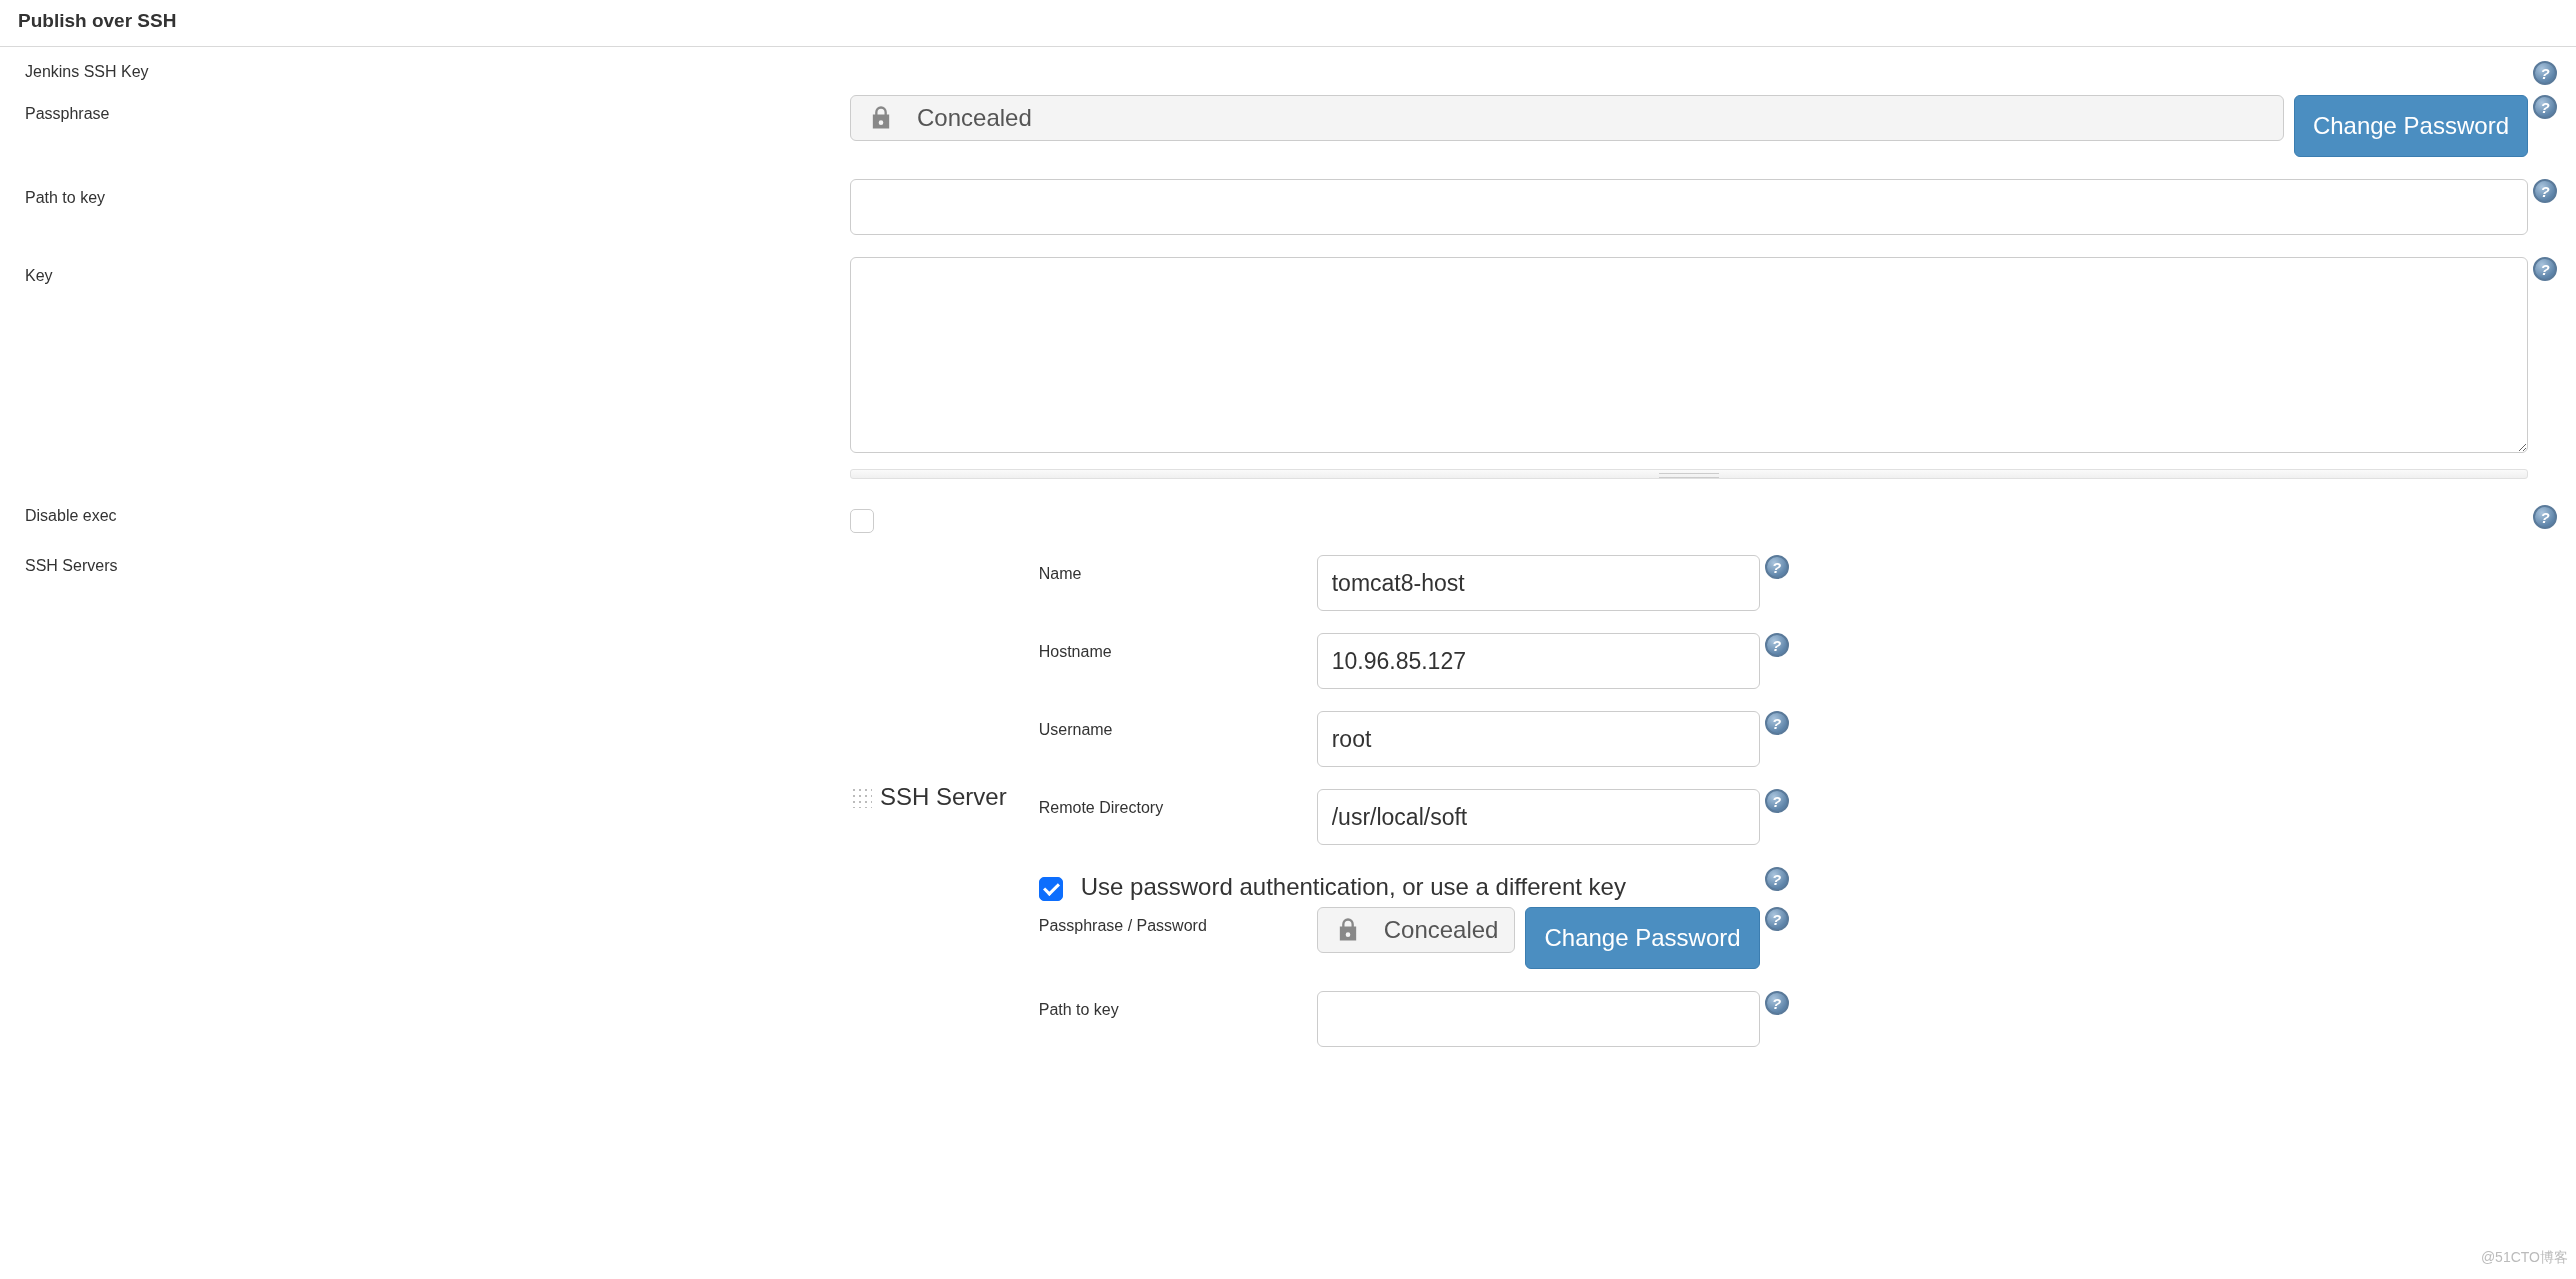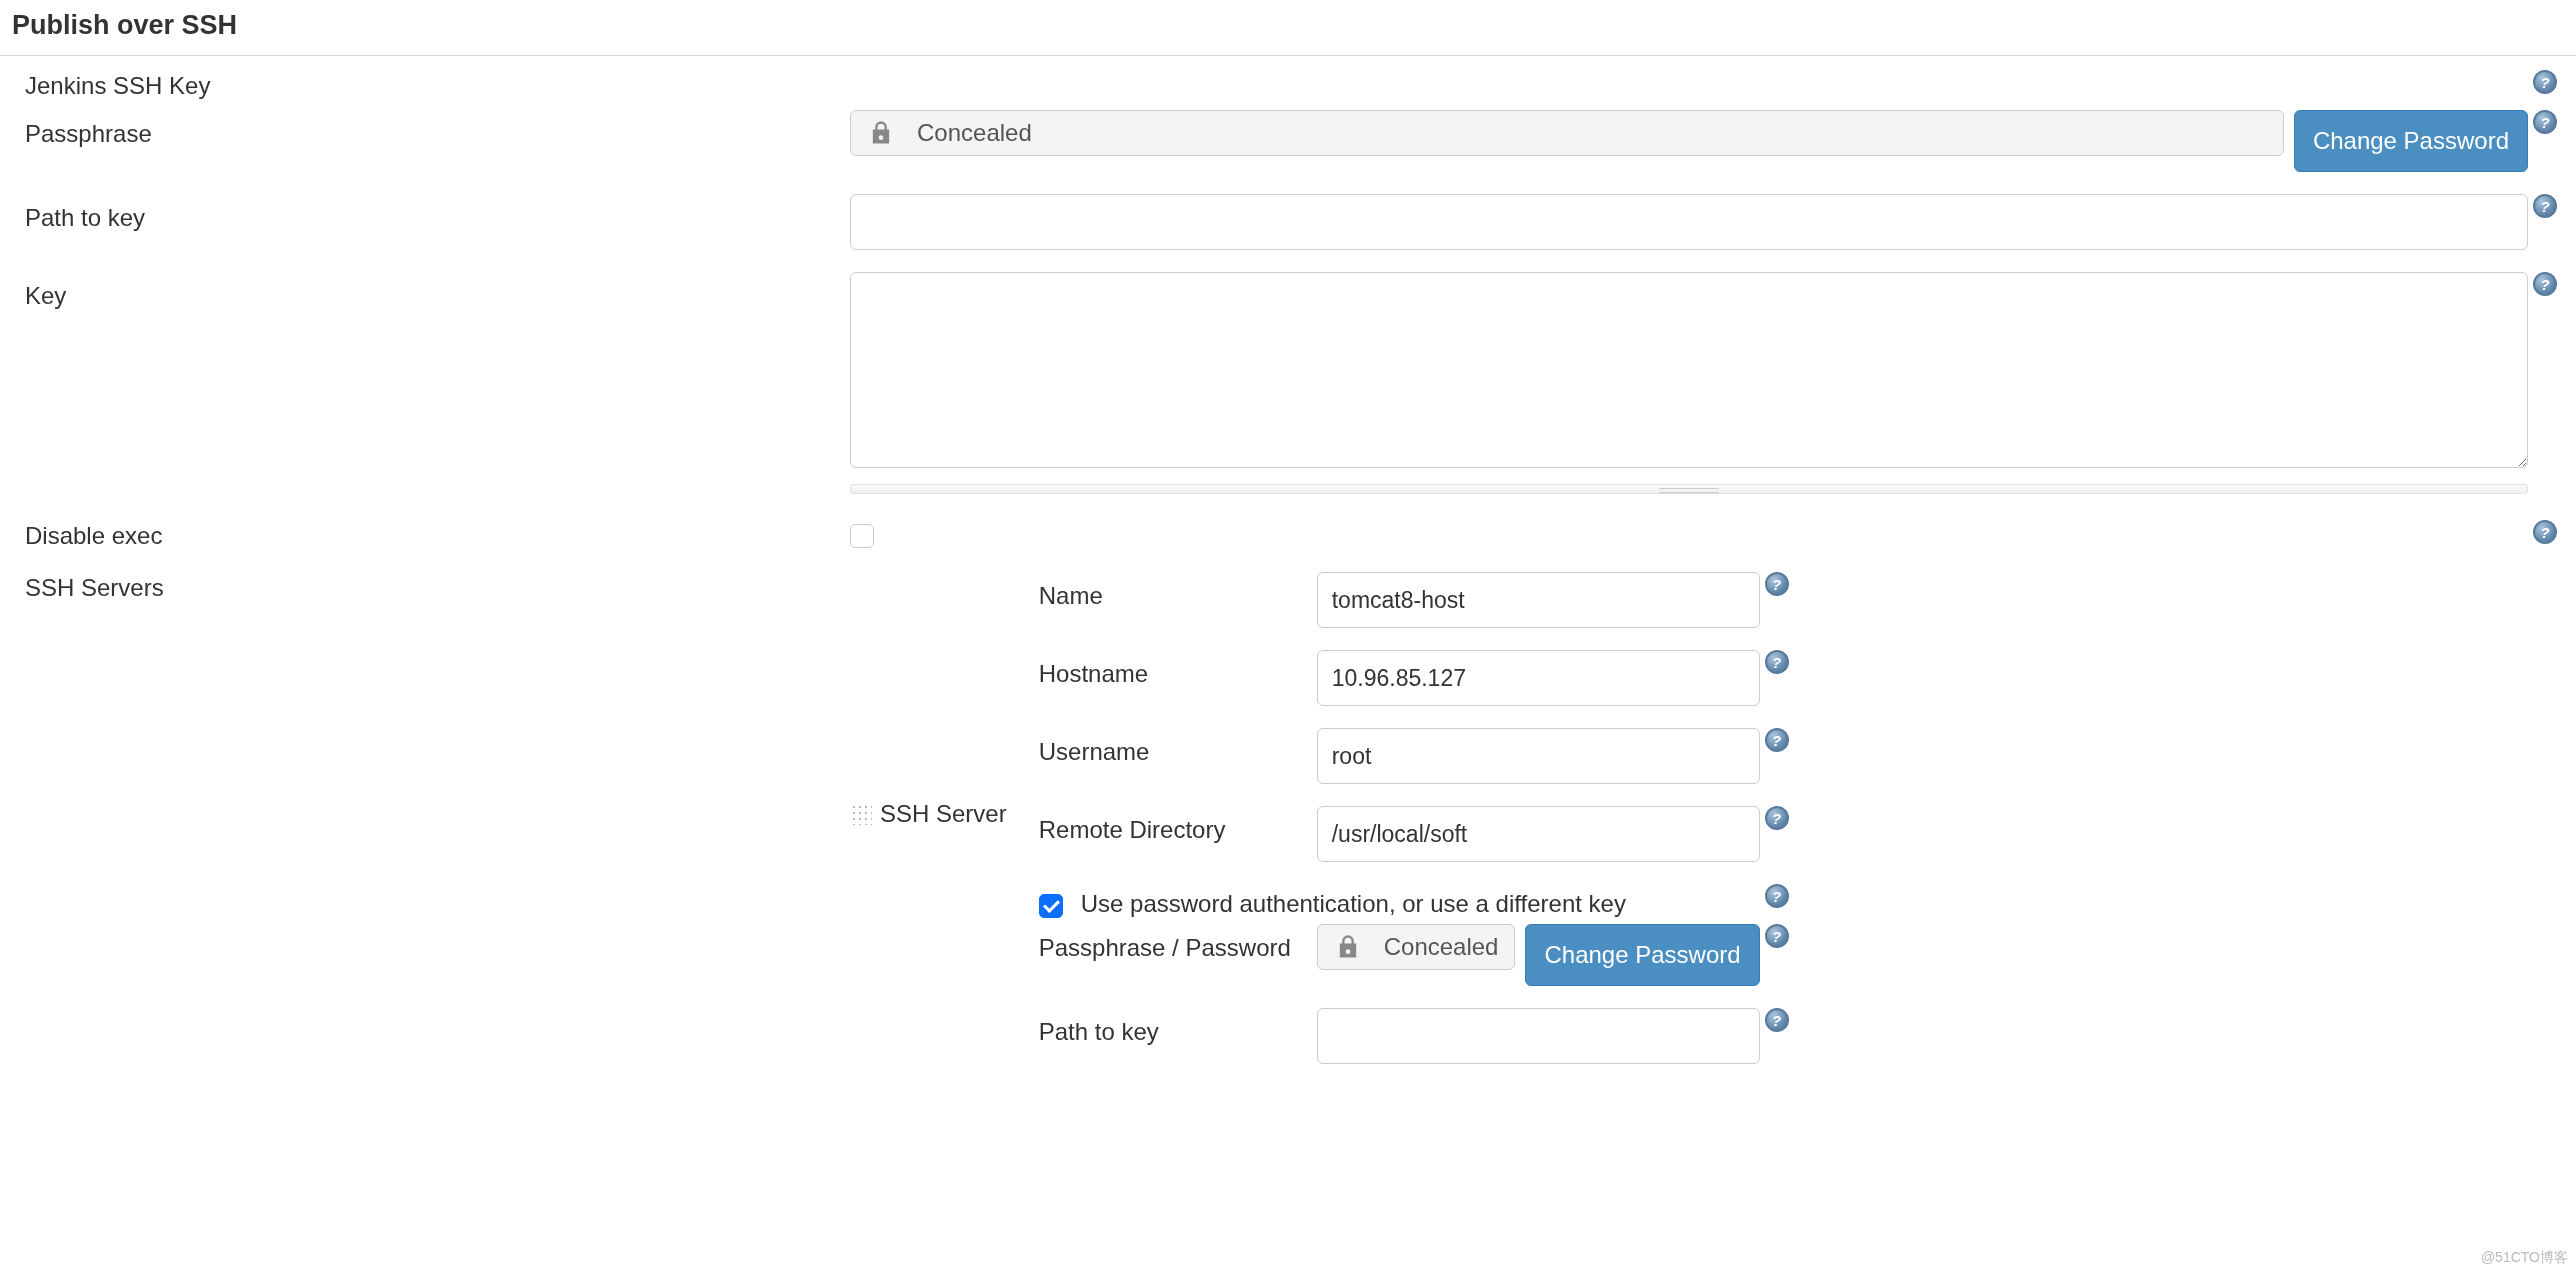--- a/index.html
+++ b/index.html
@@ -6,36 +6,36 @@
   body {
     margin: 0;
     padding: 0;
     font-family: -apple-system, BlinkMacSystemFont, "Helvetica Neue", Helvetica, Arial, sans-serif;
     font-size: 23px;
     color: #333;
     background: #fff;
   }
   .section-header {
     font-weight: bold;
-    font-size: 27px;
-    padding: 10px 18px 14px 12px;
+    font-size: 19px;
+    padding: 10px 18px 14px 18px;
     border-bottom: 1px solid #d9d9d9;
   }
   .form-container {
     padding: 14px 14px 0 25px;
   }
   .row {
     display: flex;
     align-items: flex-start;
     margin-bottom: 22px;
   }
   .label-col {
     flex: 0 0 825px;
     padding-top: 10px;
-    font-size: 24px;
+    font-size: 16px;
     color: #333;
   }
   .label-col.no-pad { padding-top: 2px; }
   .field-col {
     flex: 1;
     display: flex;
     align-items: stretch;
     gap: 10px;
   }
   .help-col {

